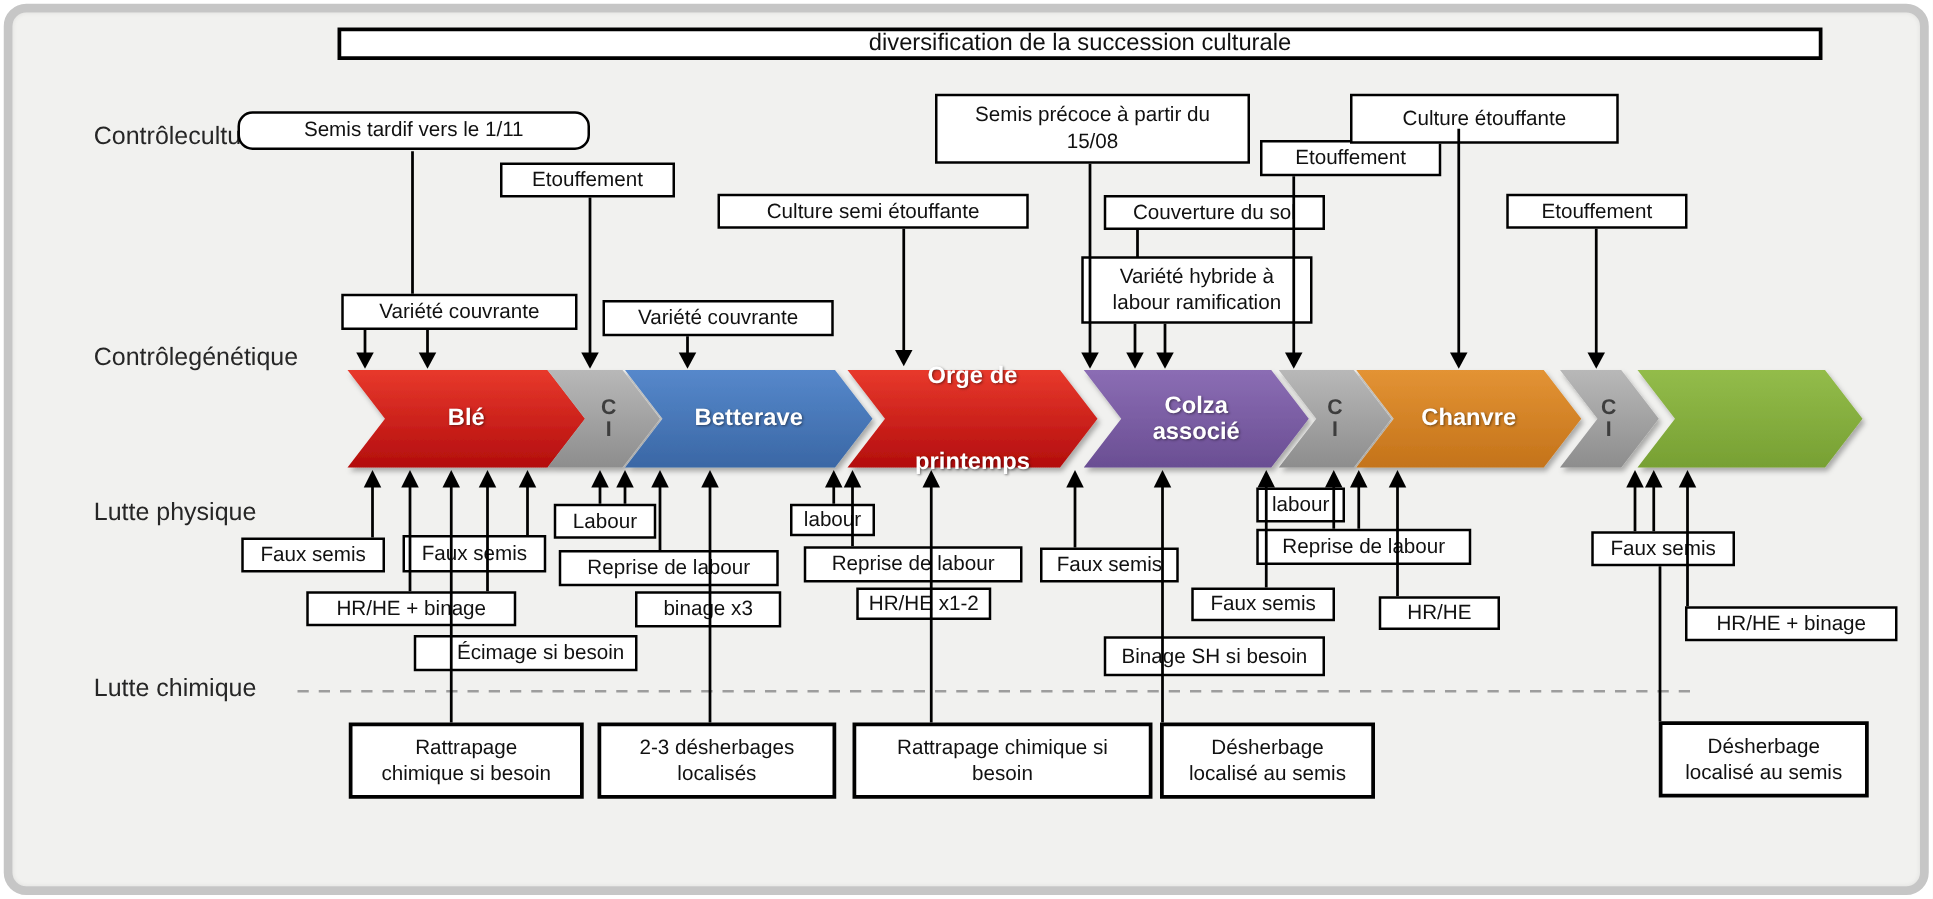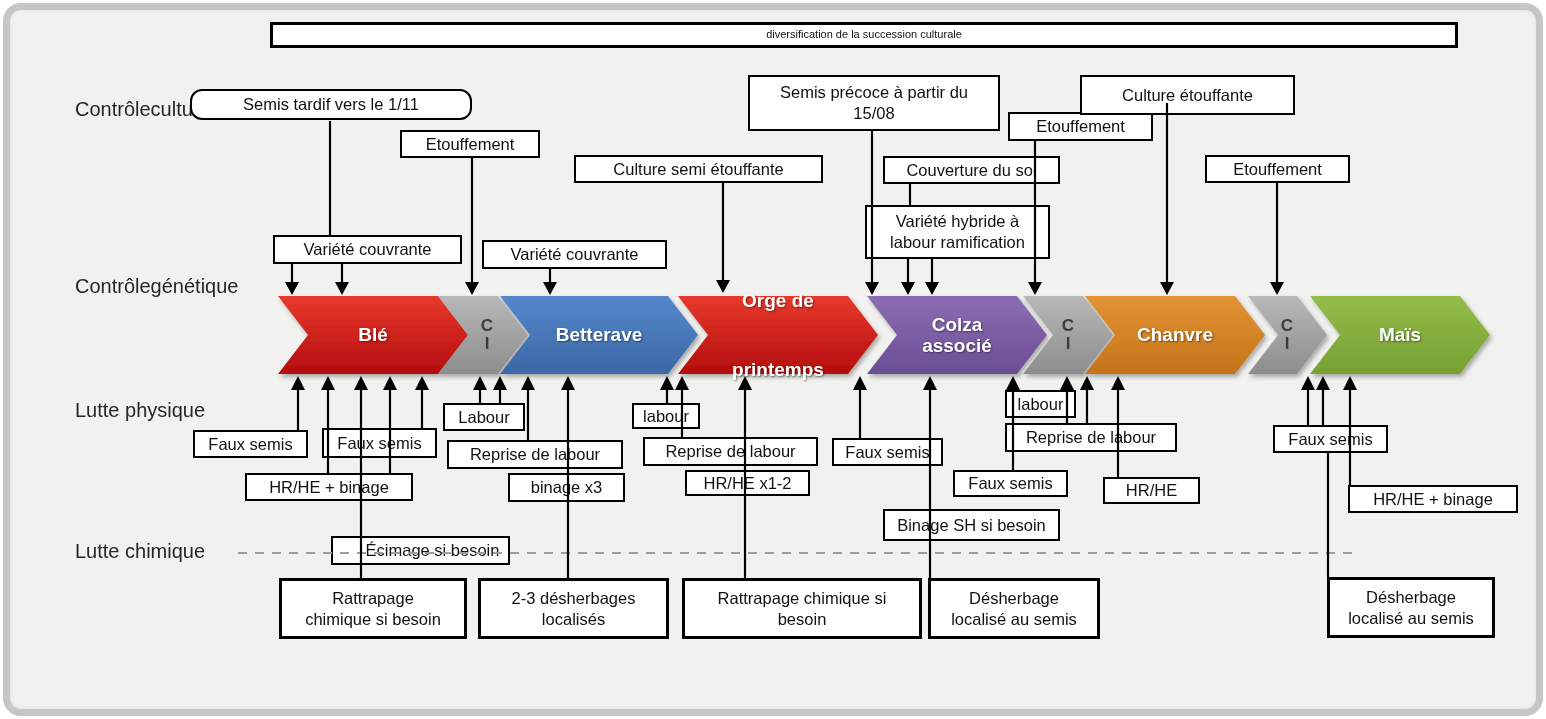--- a/index.html
+++ b/index.html
@@ -10,21 +10,21 @@
          box-shadow:inset 0 0 4px rgba(0,0,0,.08);}
   svg.layer{position:absolute;left:0;top:0;pointer-events:none;}
   #chev{z-index:10;}
   #conn{z-index:40;}
   .b{position:absolute;z-index:20;background:#fff;border:2.5px solid #000;
      display:flex;flex-direction:column;align-items:center;justify-content:center;
      text-align:center;font-size:16.5px;line-height:1.25;color:#111;box-sizing:border-box;
      white-space:nowrap;}
   .b .l{display:block;}
   .chem{border-width:3.5px;}
-  .banner{font-size:11px;border-width:3px;}
+  .banner{font-size:19px;border-width:3px;}
   .rowlabel{position:absolute;z-index:20;font-size:20px;line-height:29px;color:#262626;}
   .croplabel{position:absolute;z-index:15;top:296px;height:78px;display:flex;flex-direction:column;
      align-items:center;justify-content:center;font-weight:bold;font-size:19px;color:#fff;
      text-shadow:1px 1px 2px rgba(0,0,0,.45);line-height:1.12;text-align:center;}
   .ci-label{font-size:17px;color:#3d3d3d;text-shadow:none;line-height:1.05;}
 </style>
 </head>
 <body>
 
 <div class="stage">
@@ -107,23 +107,20 @@
     <span>C</span>
       <span>I</span>
     </div>
   <div class="croplabel" style="left:1105px;width:140px;">
     <span>Chanvre</span>
     </div>
   <div class="croplabel ci-label" style="left:1267px;width:40px;">
     <span>C</span>
       <span>I</span>
     </div>
-  <div class="croplabel" style="left:1330px;width:140px;">
-    <span>Maïs</span>
-    </div>
 
   <div class="b banner" style="left:270px;top:22px;width:1188px;height:26px;">
     <span>diversification de la succession culturale</span>
     </div>
 
   <div class="rowlabel" style="left:75px;top:95px;">
     <span class="l">Contrôle</span><span class="l">cultural</span></div>
   <div class="rowlabel" style="left:75px;top:272px;text-align:right;">
     <span class="l">Contrôle</span><span class="l">génétique</span></div>
   <div class="rowlabel" style="left:75px;top:396px;">
@@ -169,39 +166,39 @@
 
   <div class="b" style="left:193px;top:430px;width:115px;height:28px;">
       <span>Faux semis</span>
     </div>
   <div class="b" style="left:322px;top:428px;width:115px;height:30px;">
       <span>Faux semis</span>
     </div>
   <div class="b" style="left:245px;top:473px;width:168px;height:28px;">
       <span>HR/HE + binage</span>
     </div>
-  <div class="b" style="left:331px;top:536px;width:179px;height:29px;padding-left:24px;">
+  <div class="b" style="left:331px;top:508px;width:179px;height:29px;padding-left:24px;">
       <span>Écimage si besoin</span>
     </div>
   <div class="b" style="left:443px;top:403px;width:82px;height:28px;">
       <span>Labour</span>
     </div>
   <div class="b" style="left:447px;top:440px;width:176px;height:29px;">
       <span>Reprise de labour</span>
     </div>
   <div class="b" style="left:508px;top:473px;width:117px;height:29px;">
       <span>binage x3</span>
     </div>
   <div class="b" style="left:632px;top:403px;width:68px;height:26px;">
       <span>labour</span>
     </div>
   <div class="b" style="left:643px;top:437px;width:175px;height:29px;">
       <span>Reprise de labour</span>
     </div>
-  <div class="b" style="left:685px;top:470px;width:125px;height:26px;justify-content:center;">
+  <div class="b" style="left:685px;top:470px;width:108px;height:26px;justify-content:center;">
       <span>HR/HE x1-2</span>
     </div>
   <div class="b" style="left:832px;top:438px;width:111px;height:28px;">
       <span>Faux semis</span>
     </div>
   <div class="b" style="left:883px;top:509px;width:177px;height:32px;">
       <span>Binage SH si besoin</span>
     </div>
   <div class="b" style="left:953px;top:470px;width:115px;height:27px;">
       <span>Faux semis</span>

